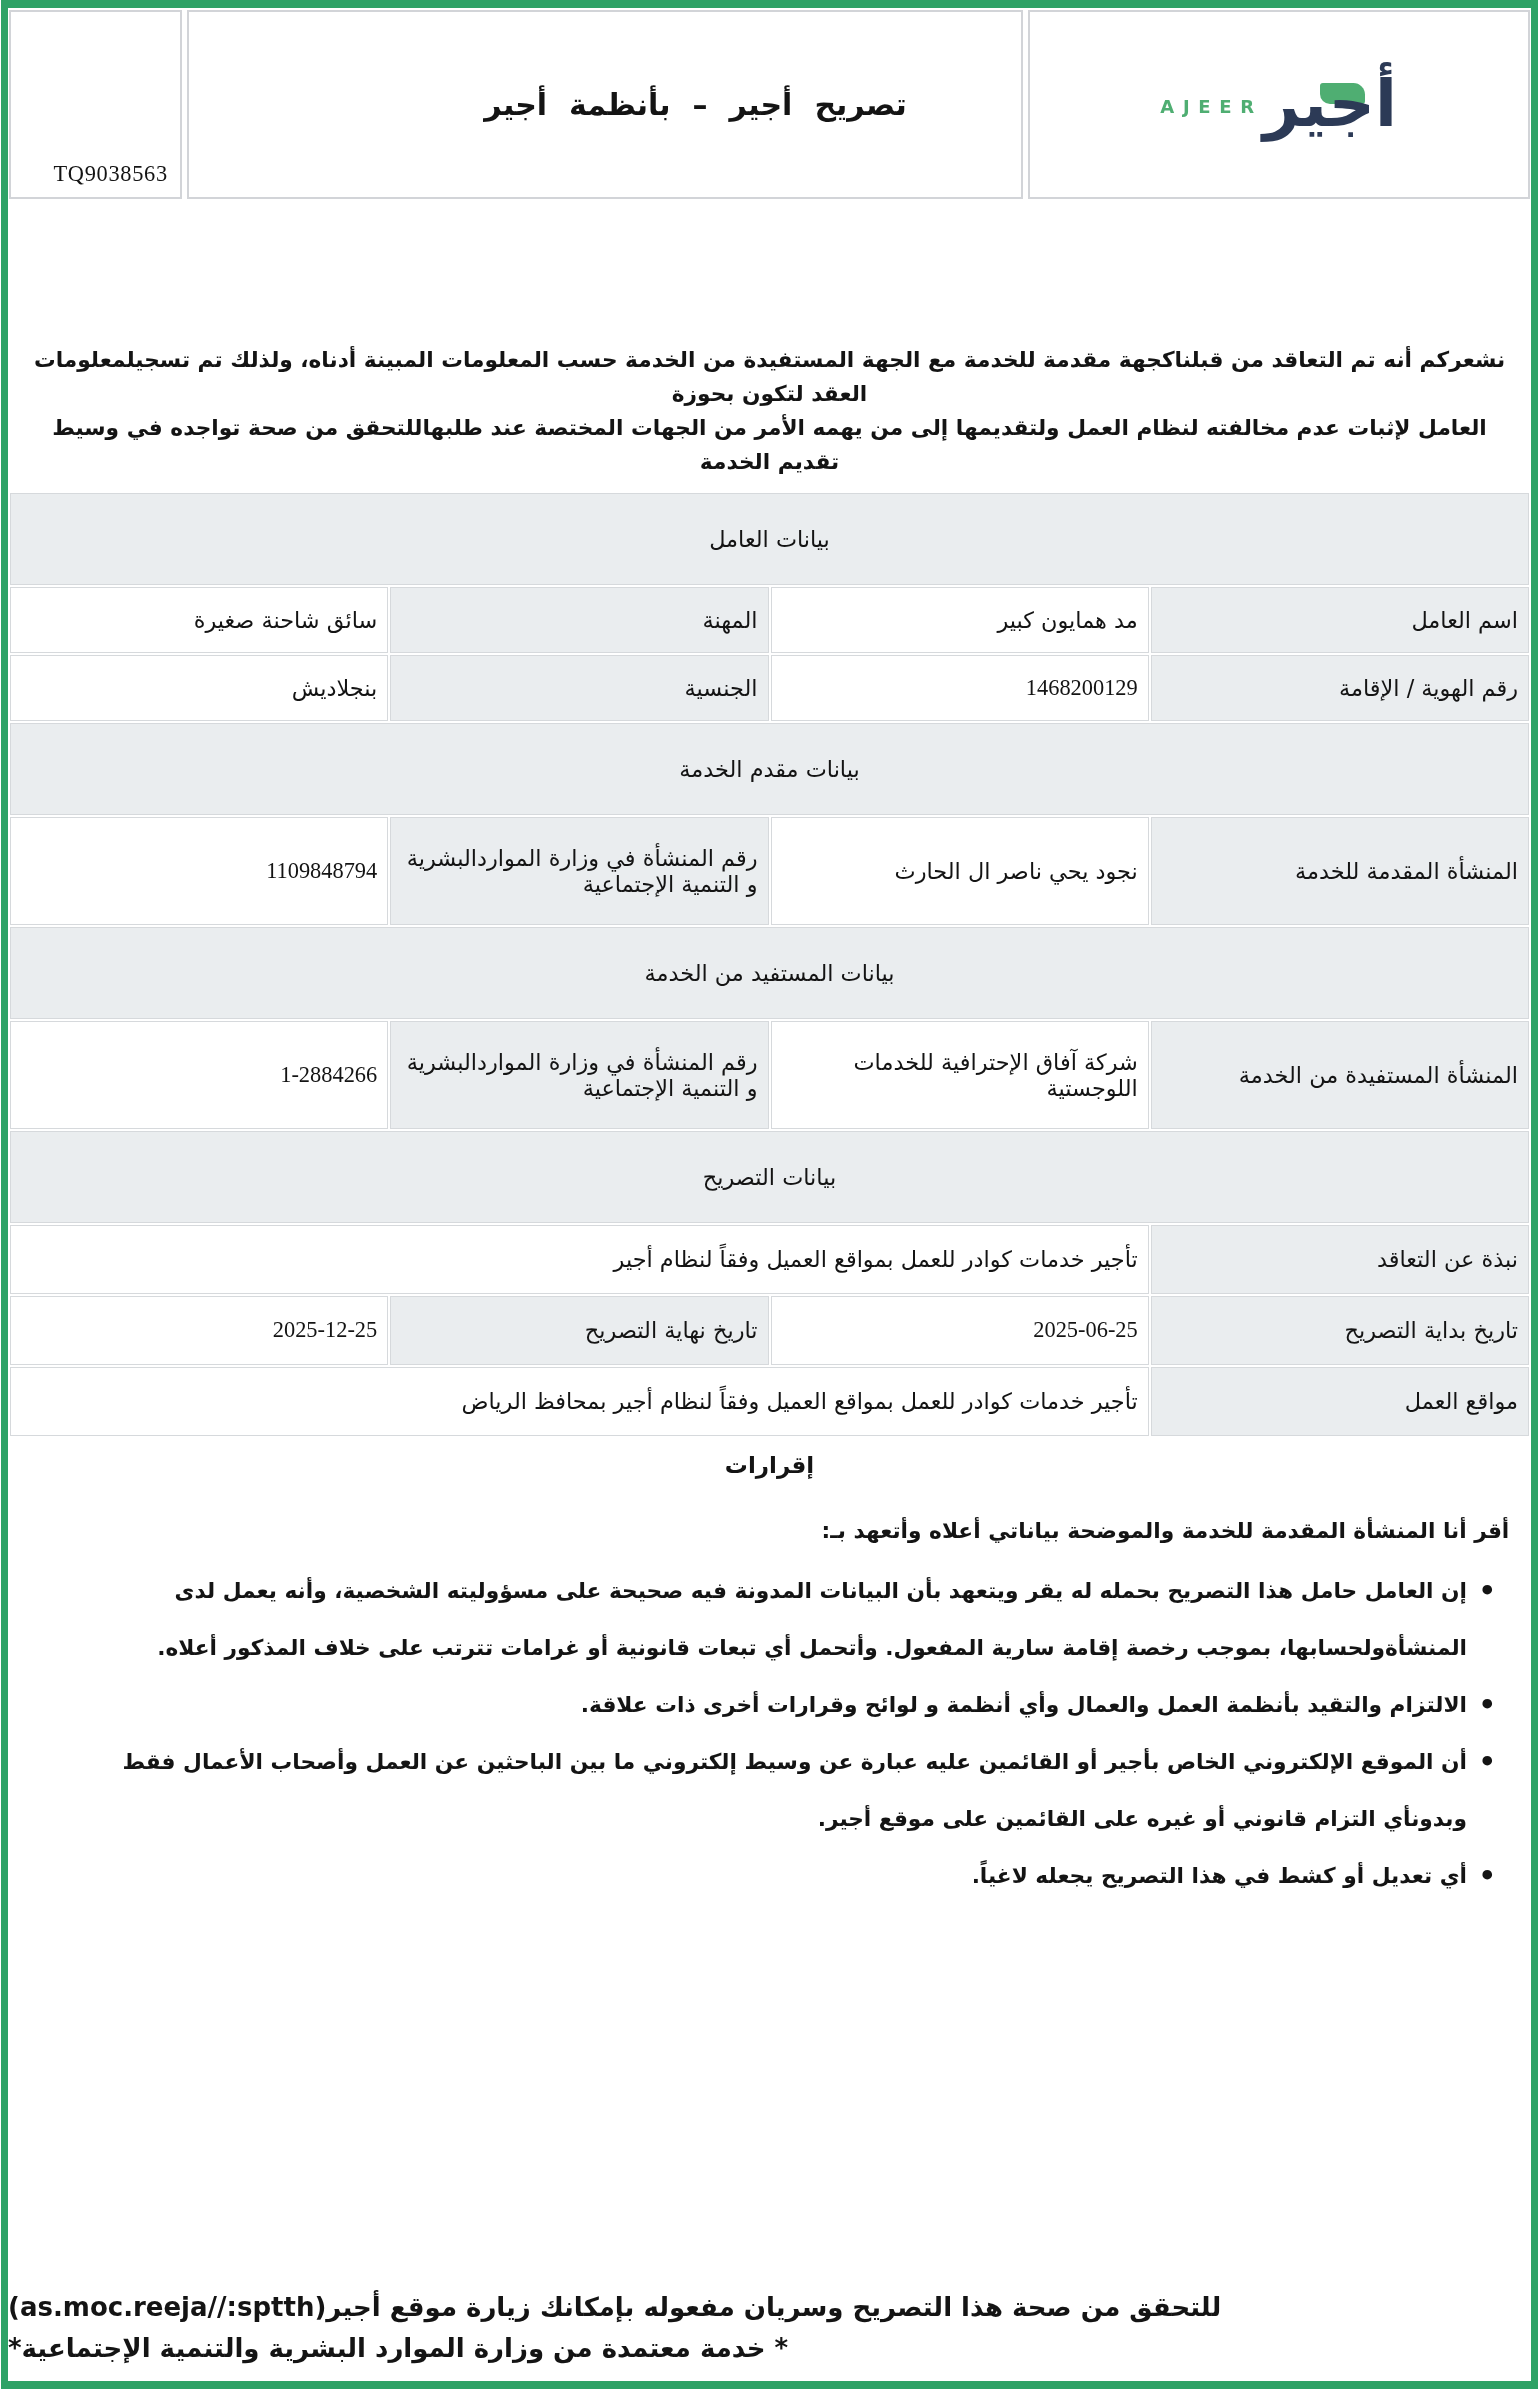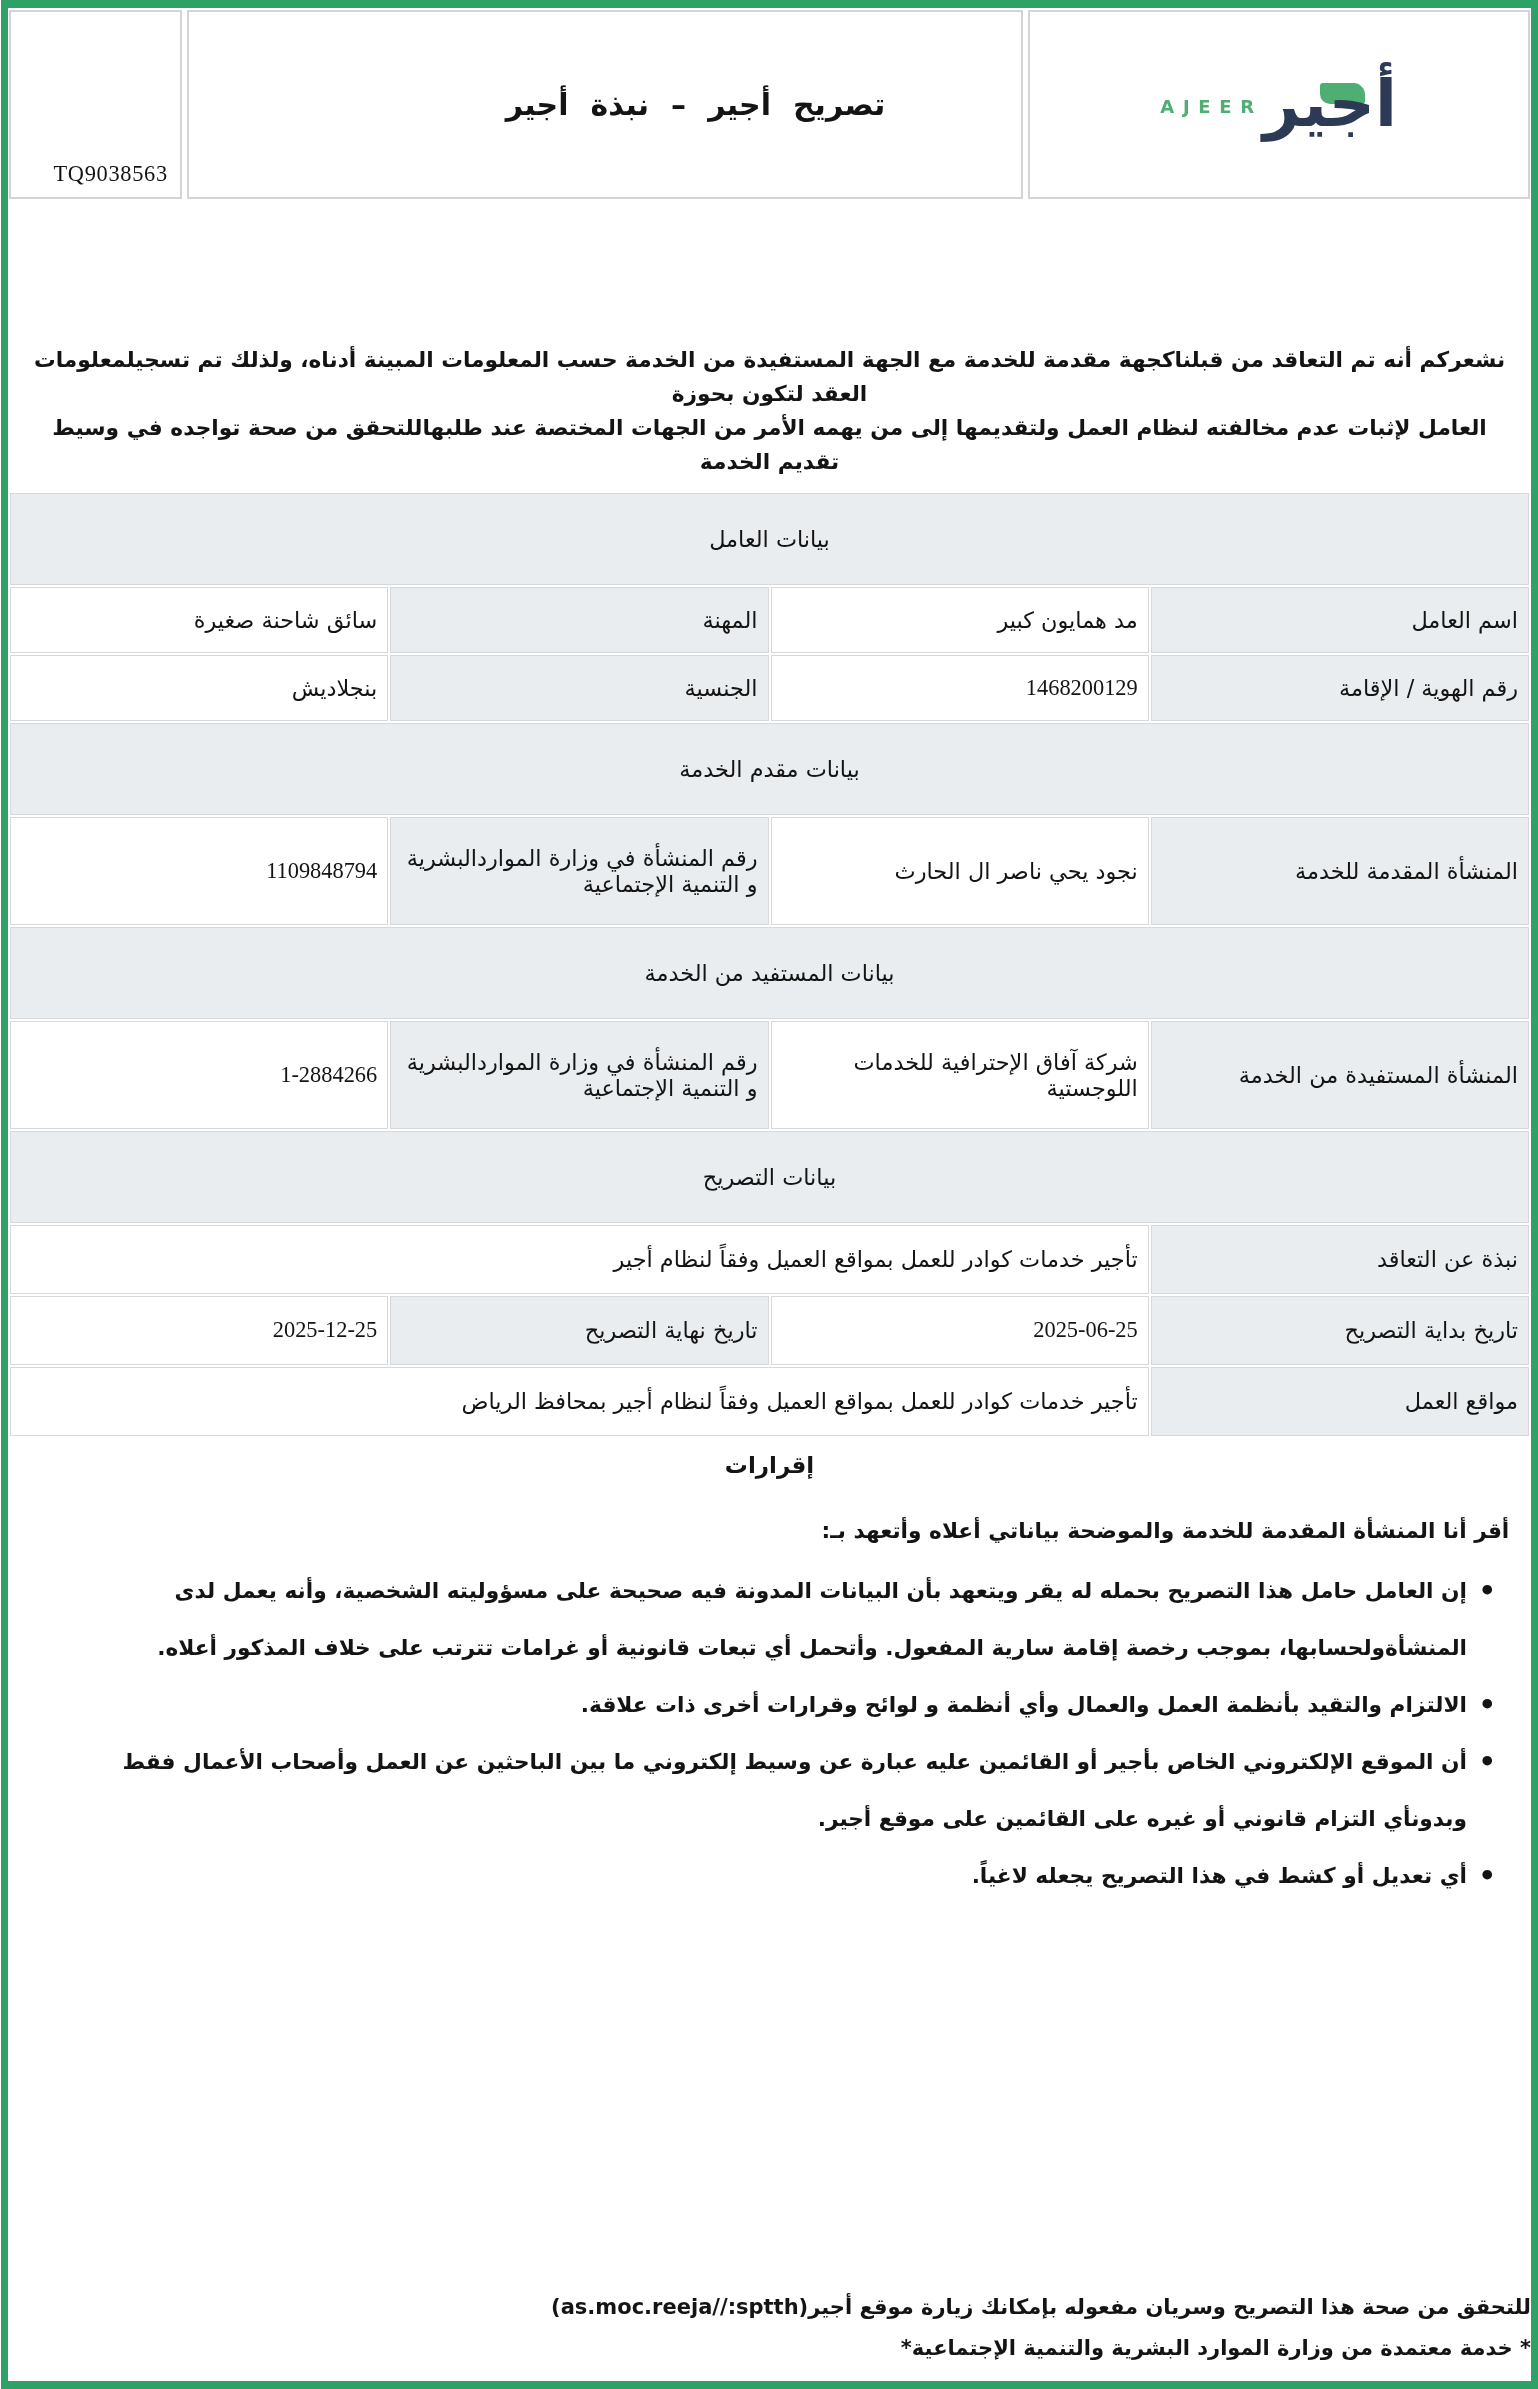--- a/index.html
+++ b/index.html
@@ -50,37 +50,37 @@
   td.num { font-family:"Liberation Serif","DejaVu Serif",serif; font-size:24px; }
 
   
   .decl-title { margin-top:14.4px; text-align:center; font-weight:bold; font-size:23px; }
   .decl-intro { margin:40px 21.7px 0 29px; text-align:right; font-weight:bold; font-size:21.7px; }
   ul.decl-list { margin:19px 35px 0 43px; list-style:none; }
   ul.decl-list li { position:relative; padding-right:29px; font-weight:bold; font-size:21.7px; line-height:57px; text-align:right; }
   ul.decl-list li::before { content:"•"; position:absolute; right:0; top:0; font-size:27.4px; }
 
   
-  .footer { position:absolute; bottom:11.6px; left:0; right:0; text-align:right; font-weight:bold; font-size:21px; line-height:41px; }
+  .footer { position:absolute; bottom:11.6px; left:0; right:0; text-align:left; font-weight:bold; font-size:26px; line-height:41px; }
 </style>
 </head>
 <body>
 
 <div class="header">
 
   <div class="hbox logo-box">
     <div class="ajeer">
       <span class="ajeer-green"></span>
       <div class="ajeer-ar">أجير</div>
       <div class="ajeer-en latin">AJEER</div>
     </div>
   </div>
 
   <div class="hbox title-box">
-    <div class="page-title">تصريح أجير – نبذة أجير</div>
+    <div class="page-title">تصريح أجير – بأنظمة أجير</div>
   </div>
 
   <div class="hbox tq-box">
     <div class="tq-num serif-num latin">TQ9038563</div>
   </div>
 
 </div>
 
 <div class="intro">
   <div>نشعركم أنه تم التعاقد من قبلناكجهة مقدمة للخدمة مع الجهة المستفيدة من الخدمة حسب المعلومات المبينة أدناه، ولذلك تم تسجيلمعلومات العقد لتكون بحوزة</div>

